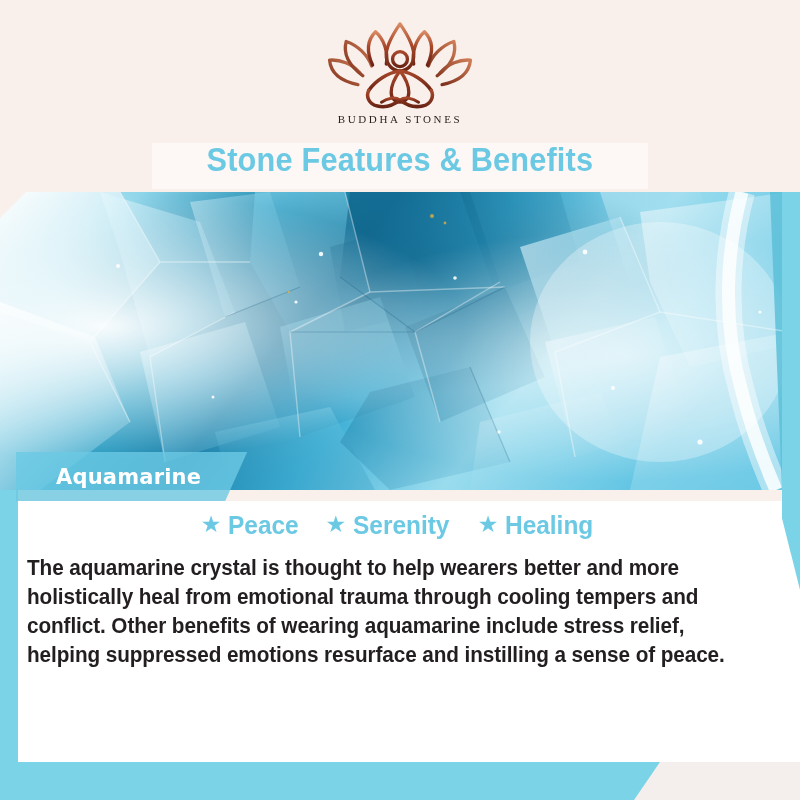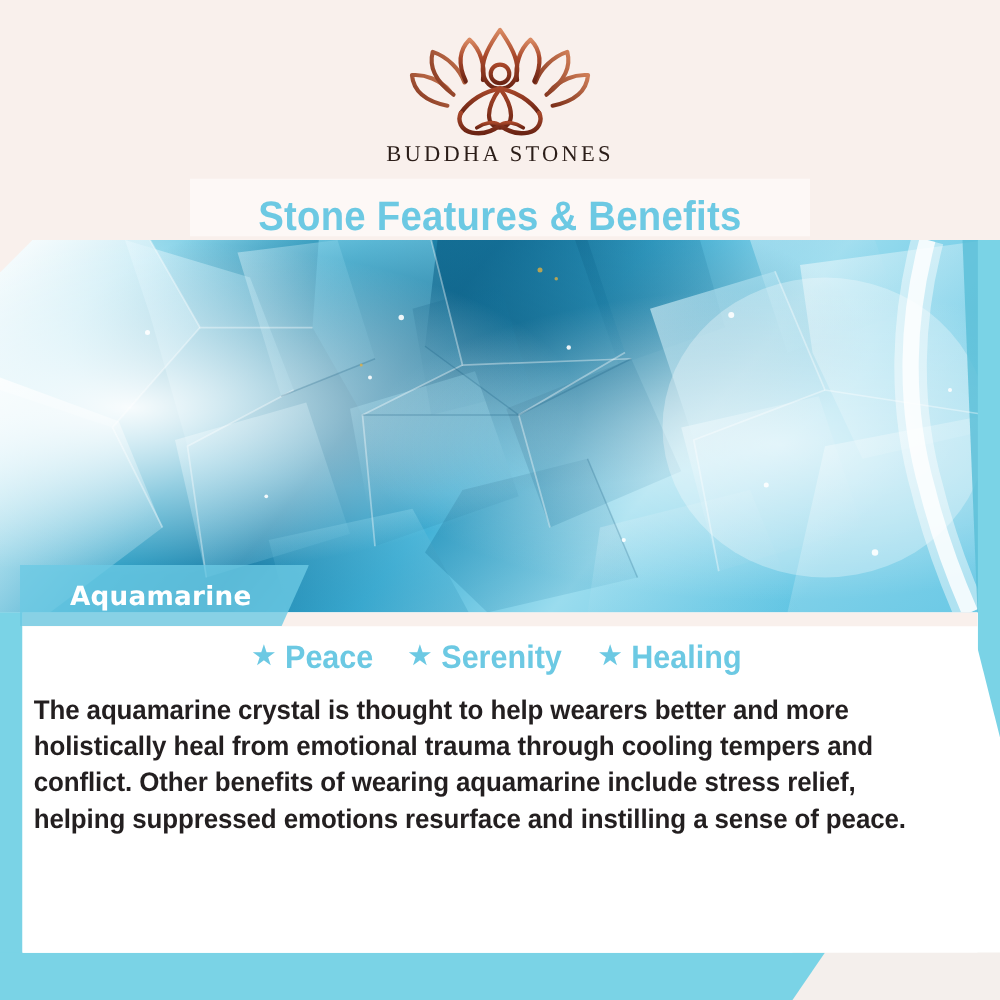--- a/index.html
+++ b/index.html
@@ -35,33 +35,33 @@
   }
   .logo-mark {
     display:block;
     margin:0 auto;
     width:170px; height:90px;
   }
   .logo-word {
     display:block;
     margin-top:3px;
     font-family:"Liberation Serif", serif;
-    font-size:18px;
+    font-size:11px;
     letter-spacing:2.6px;
     color:#2b1d18;
     font-weight:400;
   }
 
   
   .title-ribbon {
     position:absolute;
     left:152px; top:143px;
     width:496px; height:46px;
     background:#fdf8f6;
-    display:flex; align-items:flex-end; justify-content:center;
+    display:flex; align-items:flex-start; justify-content:center;
   }
   .title-text {
     font-family:"Liberation Sans Narrow","Liberation Sans", sans-serif;
     font-weight:bold;
     font-size:33px;
     line-height:1;
     letter-spacing:0.2px;
     color:#6cc9e3;
     transform:scaleX(0.93);
     transform-origin:center;

